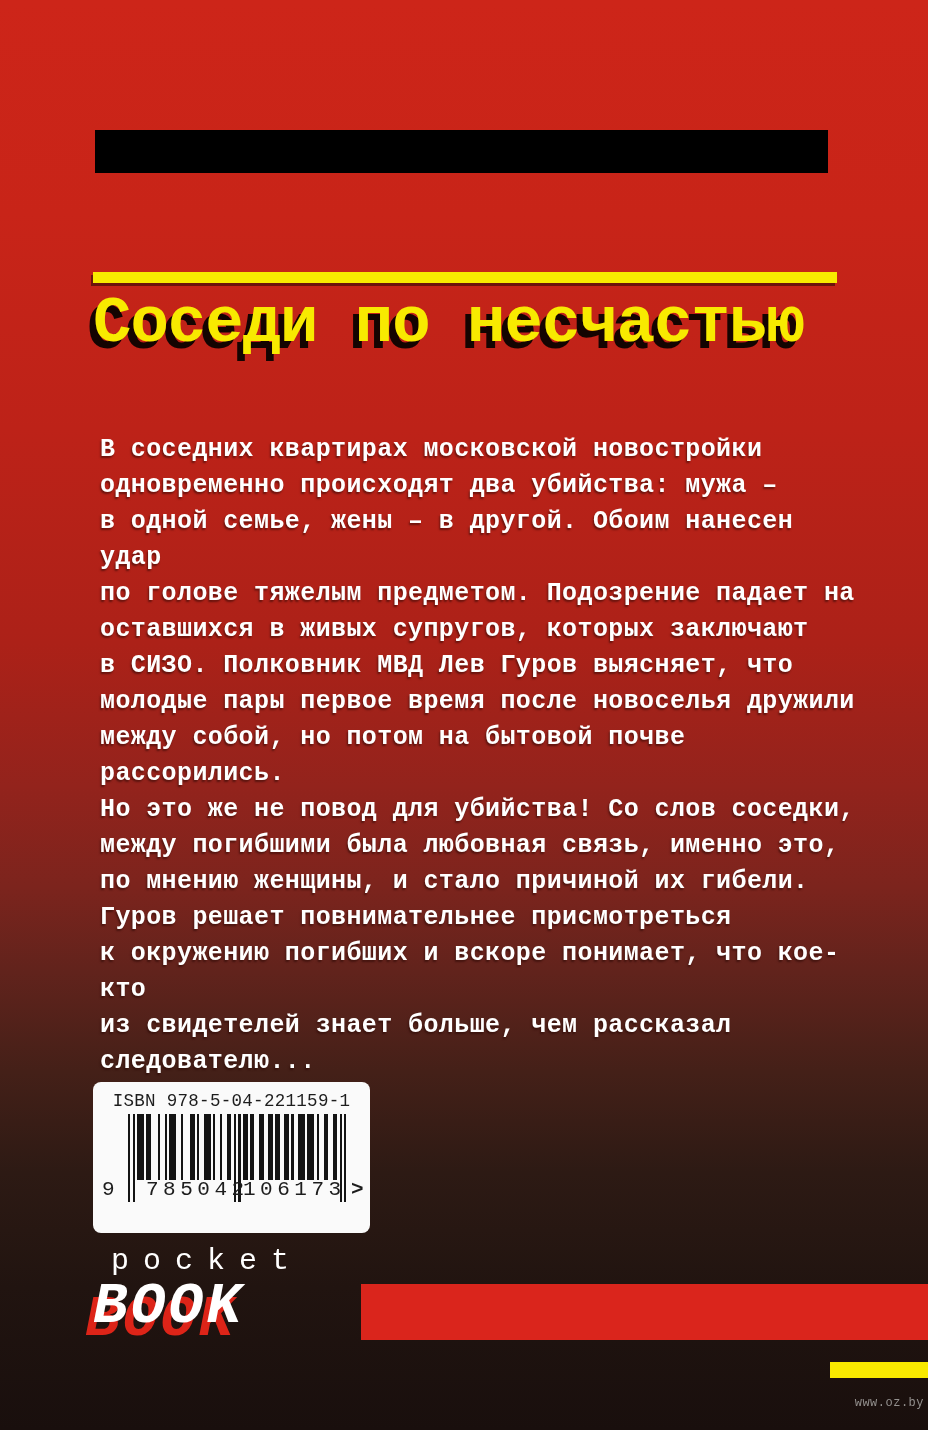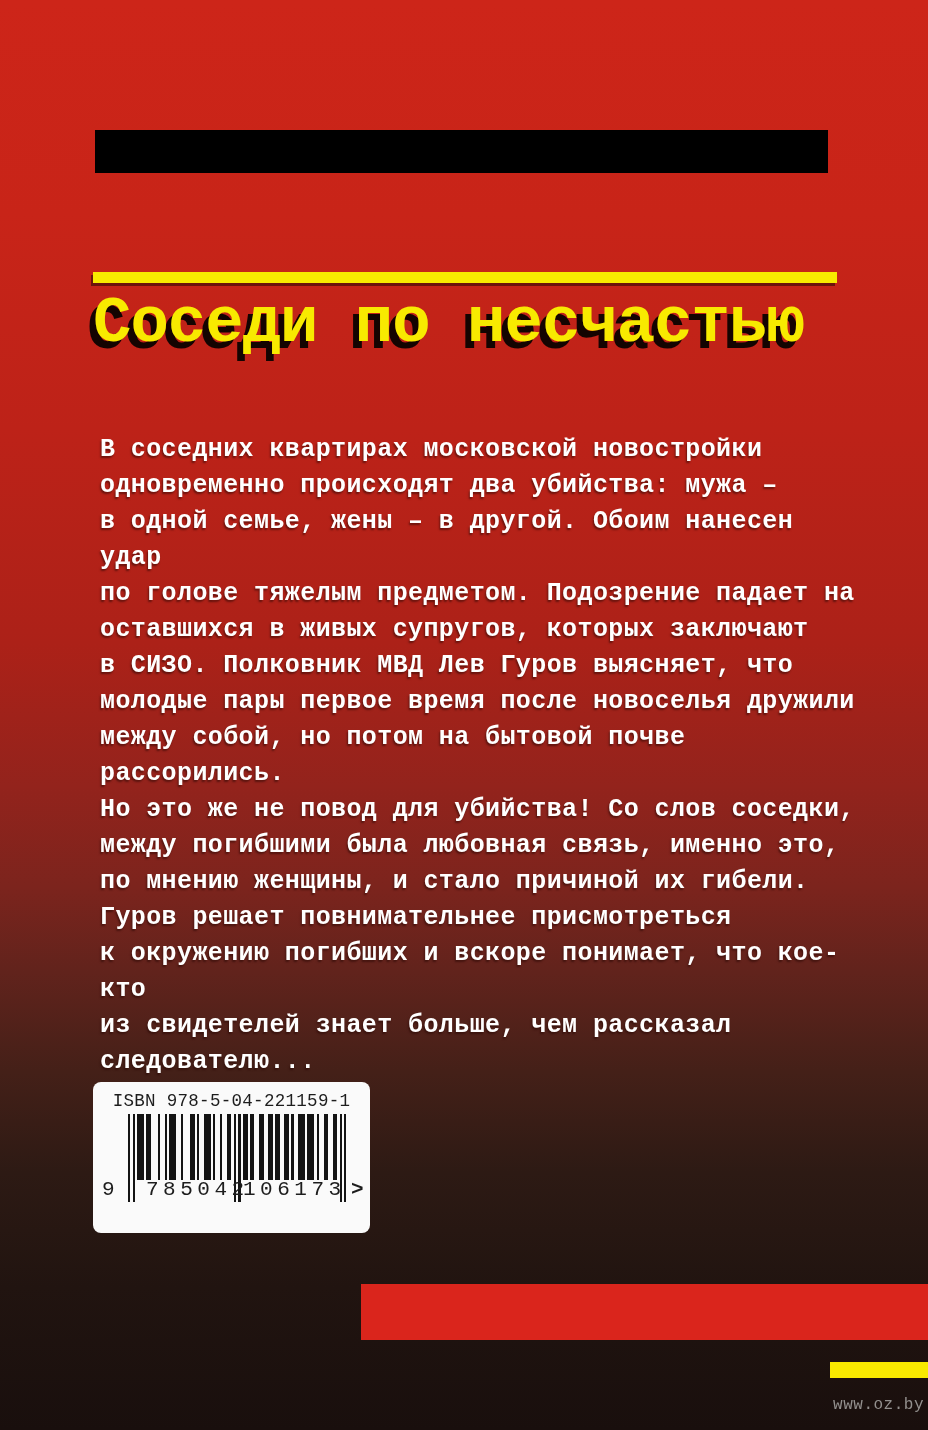--- a/index.html
+++ b/index.html
@@ -83,21 +83,21 @@
   .red-stripe{
     position:absolute;left:361px;top:1284px;width:567px;height:56px;
     background:var(--accent_red,#da251c);
   }
   .yellow-bar{
     position:absolute;left:830px;top:1362px;width:98px;height:16px;
     background:var(--accent_yellow,#f8ea00);
   }
   .watermark{
     position:absolute;right:4px;top:1396px;
-    font-size:16px;letter-spacing:.5px;
+    font-size:12px;letter-spacing:.5px;
     color:var(--watermark_gray,#93908e);
   }
 </style>
 </head>
 <body>
 
 <div class="cover">
 
   <div class="top-black-bar"></div>
 
@@ -155,19 +155,23 @@
           <div class="bar tall" style="left: 211.6px; width: 2.3px;"></div>
           <div class="bar tall" style="left: 216.2px; width: 2.3px;"></div>
         </div>
       <span class="bc-digit bc-lead">9</span>
       <span class="bc-digit bc-g1">785042</span>
       <span class="bc-digit bc-g2">106173</span>
       <span class="bc-digit bc-arrow">&gt;</span>
     </div>
   </div>
 
+  <div class="publisher-logo">
+    <div class="logo-pocket">pocket</div>
+    <div class="logo-book">BOOK</div>
+  </div>
 
   <div class="red-stripe"></div>
   <div class="yellow-bar"></div>
 
   <div class="watermark">www.oz.by</div>
 
 </div>
 
 </body></html>

